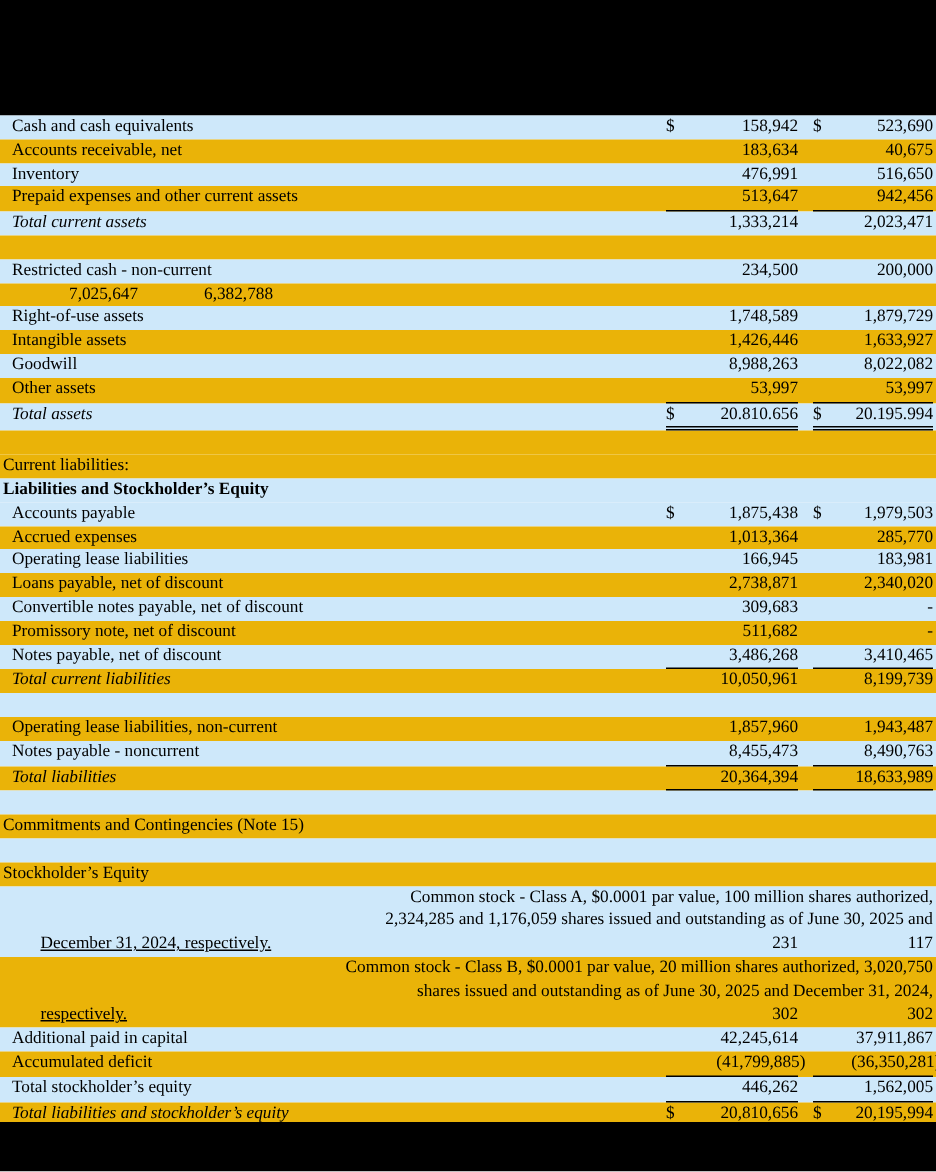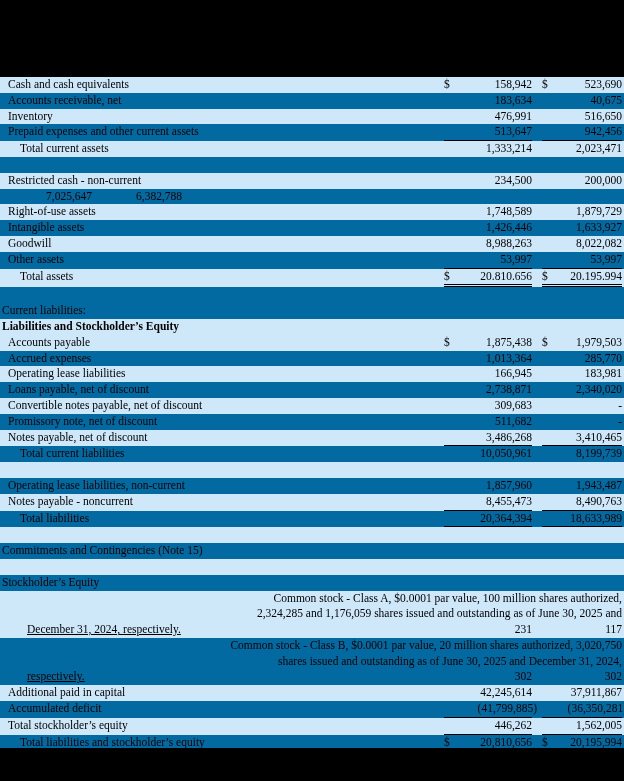--- a/index.html
+++ b/index.html
@@ -23,26 +23,26 @@
   .row{
     display:flex;
     align-items:stretch;
     min-height:var(--row-h);
     line-height:var(--row-h);
     padding-right:2px;
     white-space:nowrap;
   }
   .row.blank{height:var(--row-h);}
   .bg-blue{background:var(--row-blue);}
-  .bg-white{background:#0369a1;}
+  .bg-white{background:#eab308;}
   .bold{font-weight:bold;}
   .label{flex:1;overflow:hidden;}
   .indent-0 .label{padding-left:2px;}
   .indent-1 .label{padding-left:8px;}
-  .indent-2 .label{padding-left:20px;}
+  .indent-2 .label{padding-left:8px;font-style:italic;}
   .cell{
     display:flex;
     align-items:flex-end;
     line-height:var(--row-h);
   }
   .cell .val{margin-left:auto;text-align:center;}
   .cell.c1{width:88px;margin-left:4px;}
   .cell.c2{width:80px;margin-left:10px;}
   .rule-bottom .cell{border-bottom:1px solid var(--rule);}
   .rule-double .cell{border-bottom:3px double var(--rule);}

